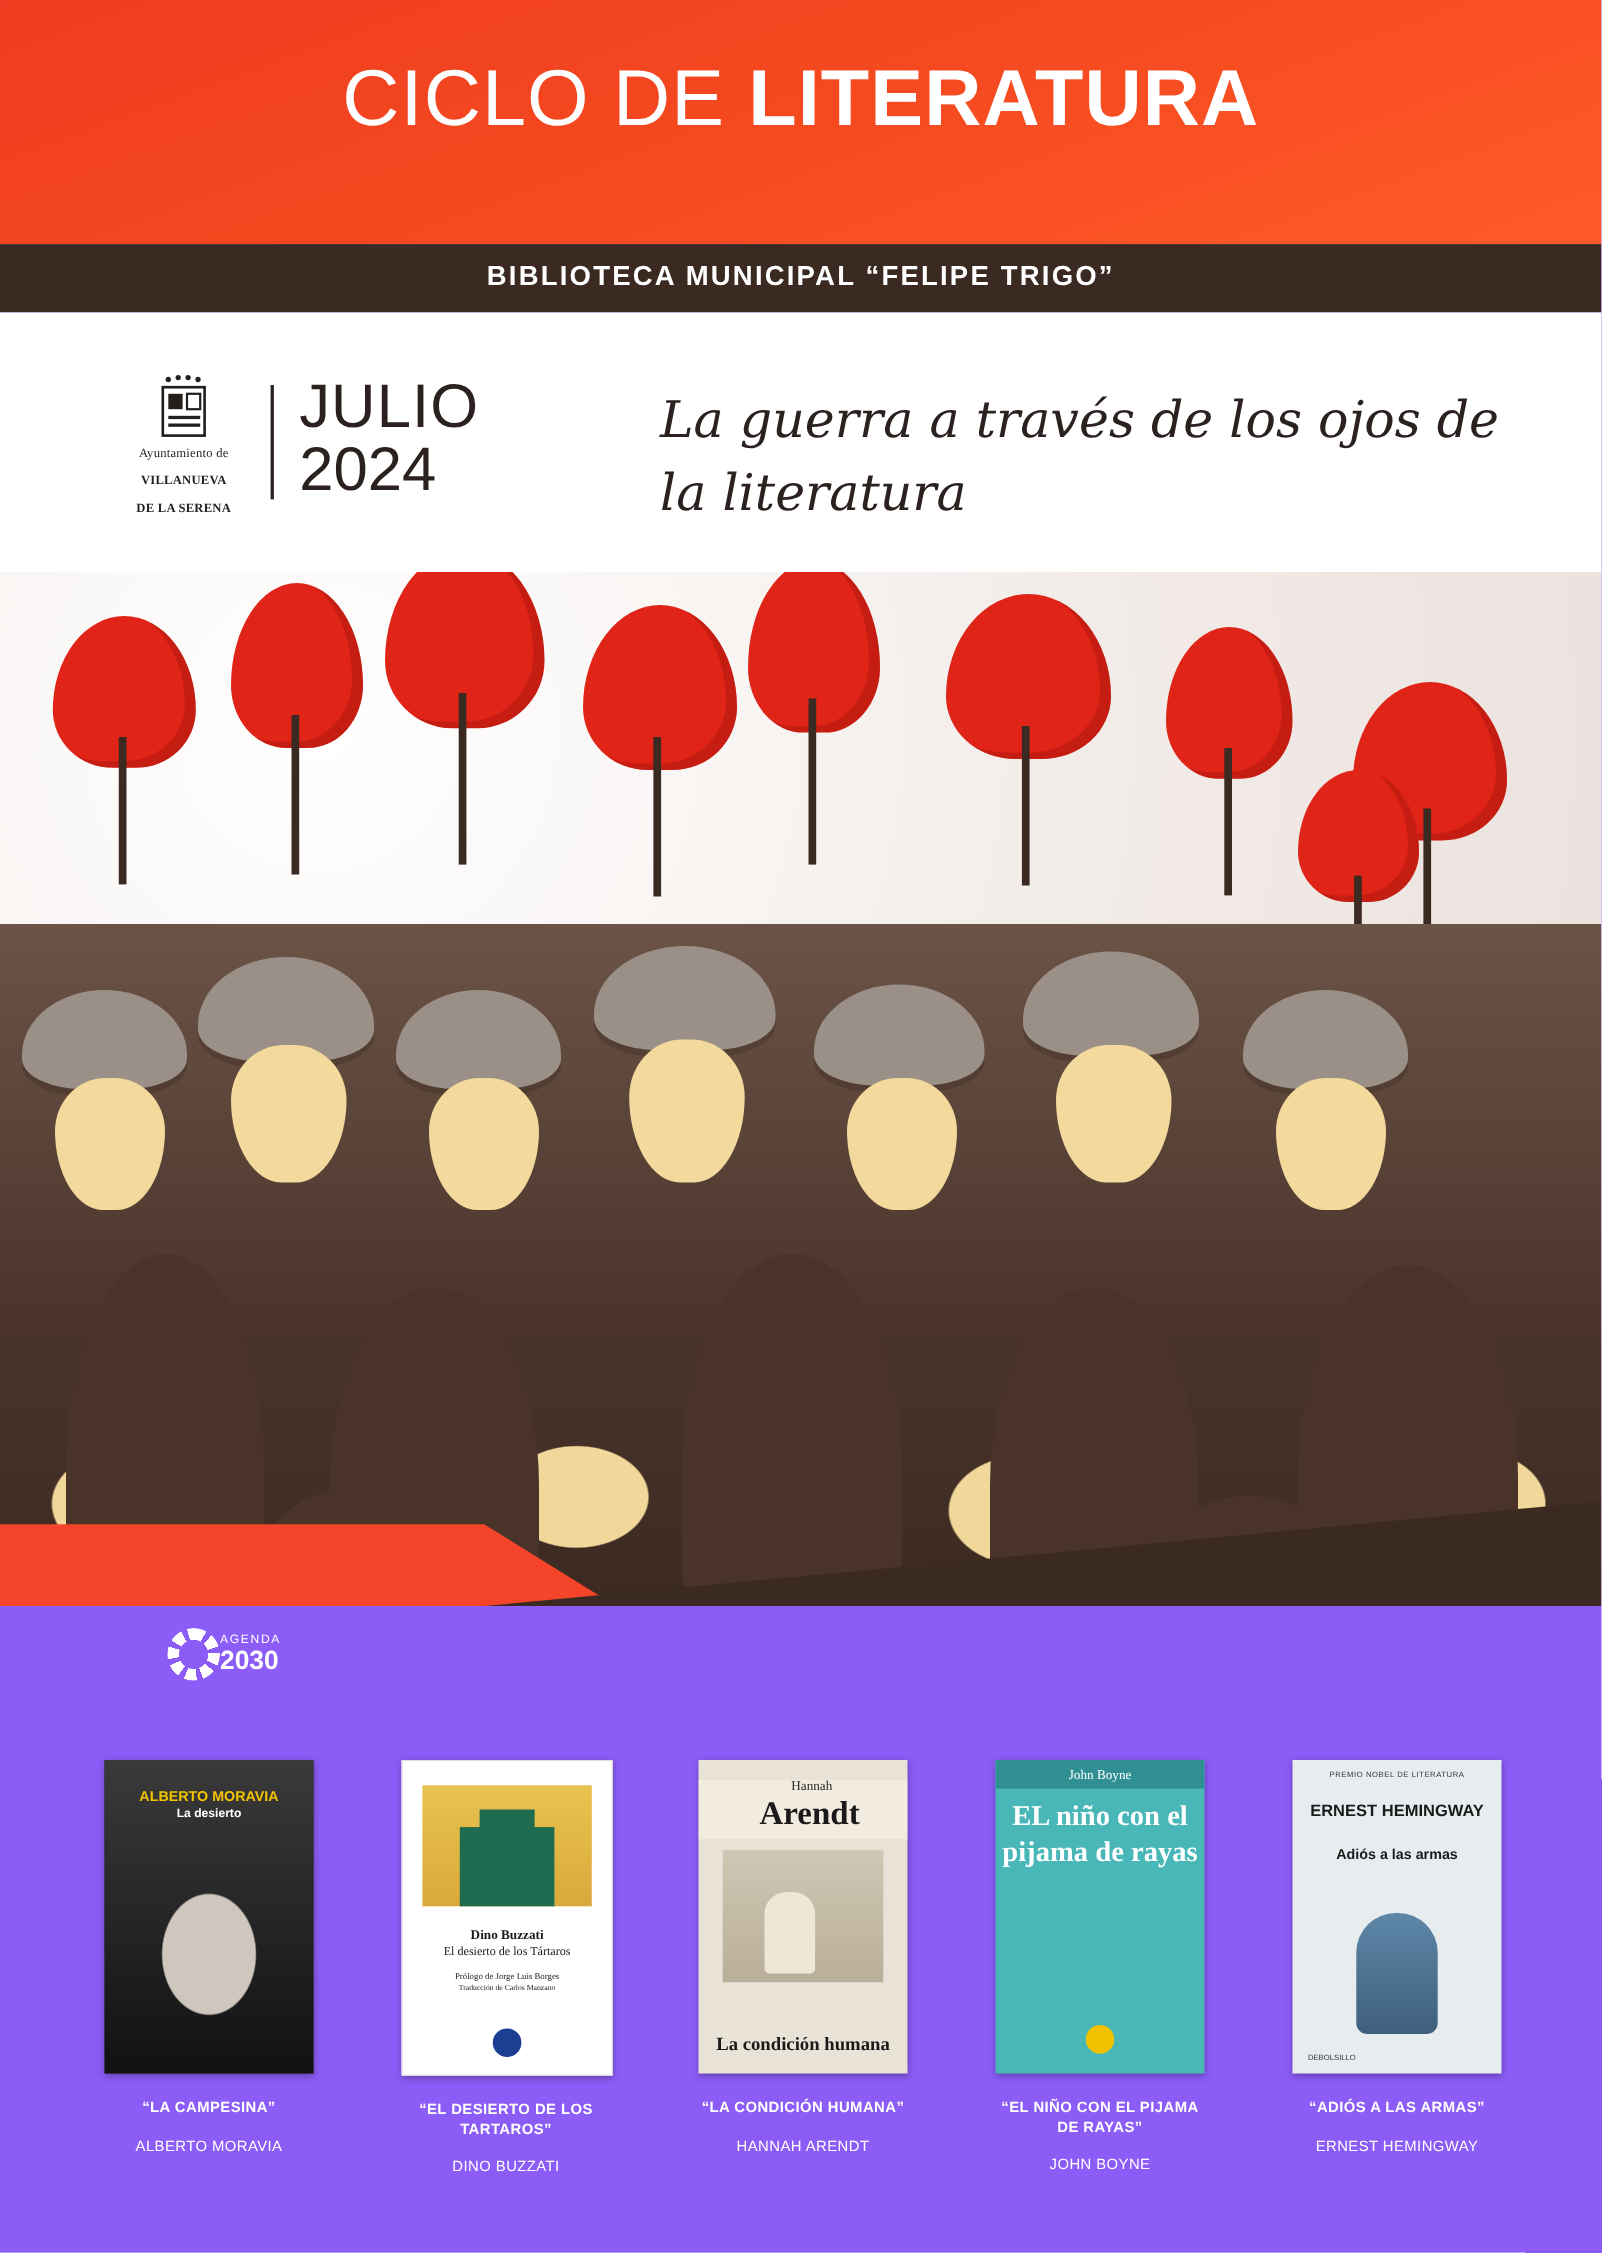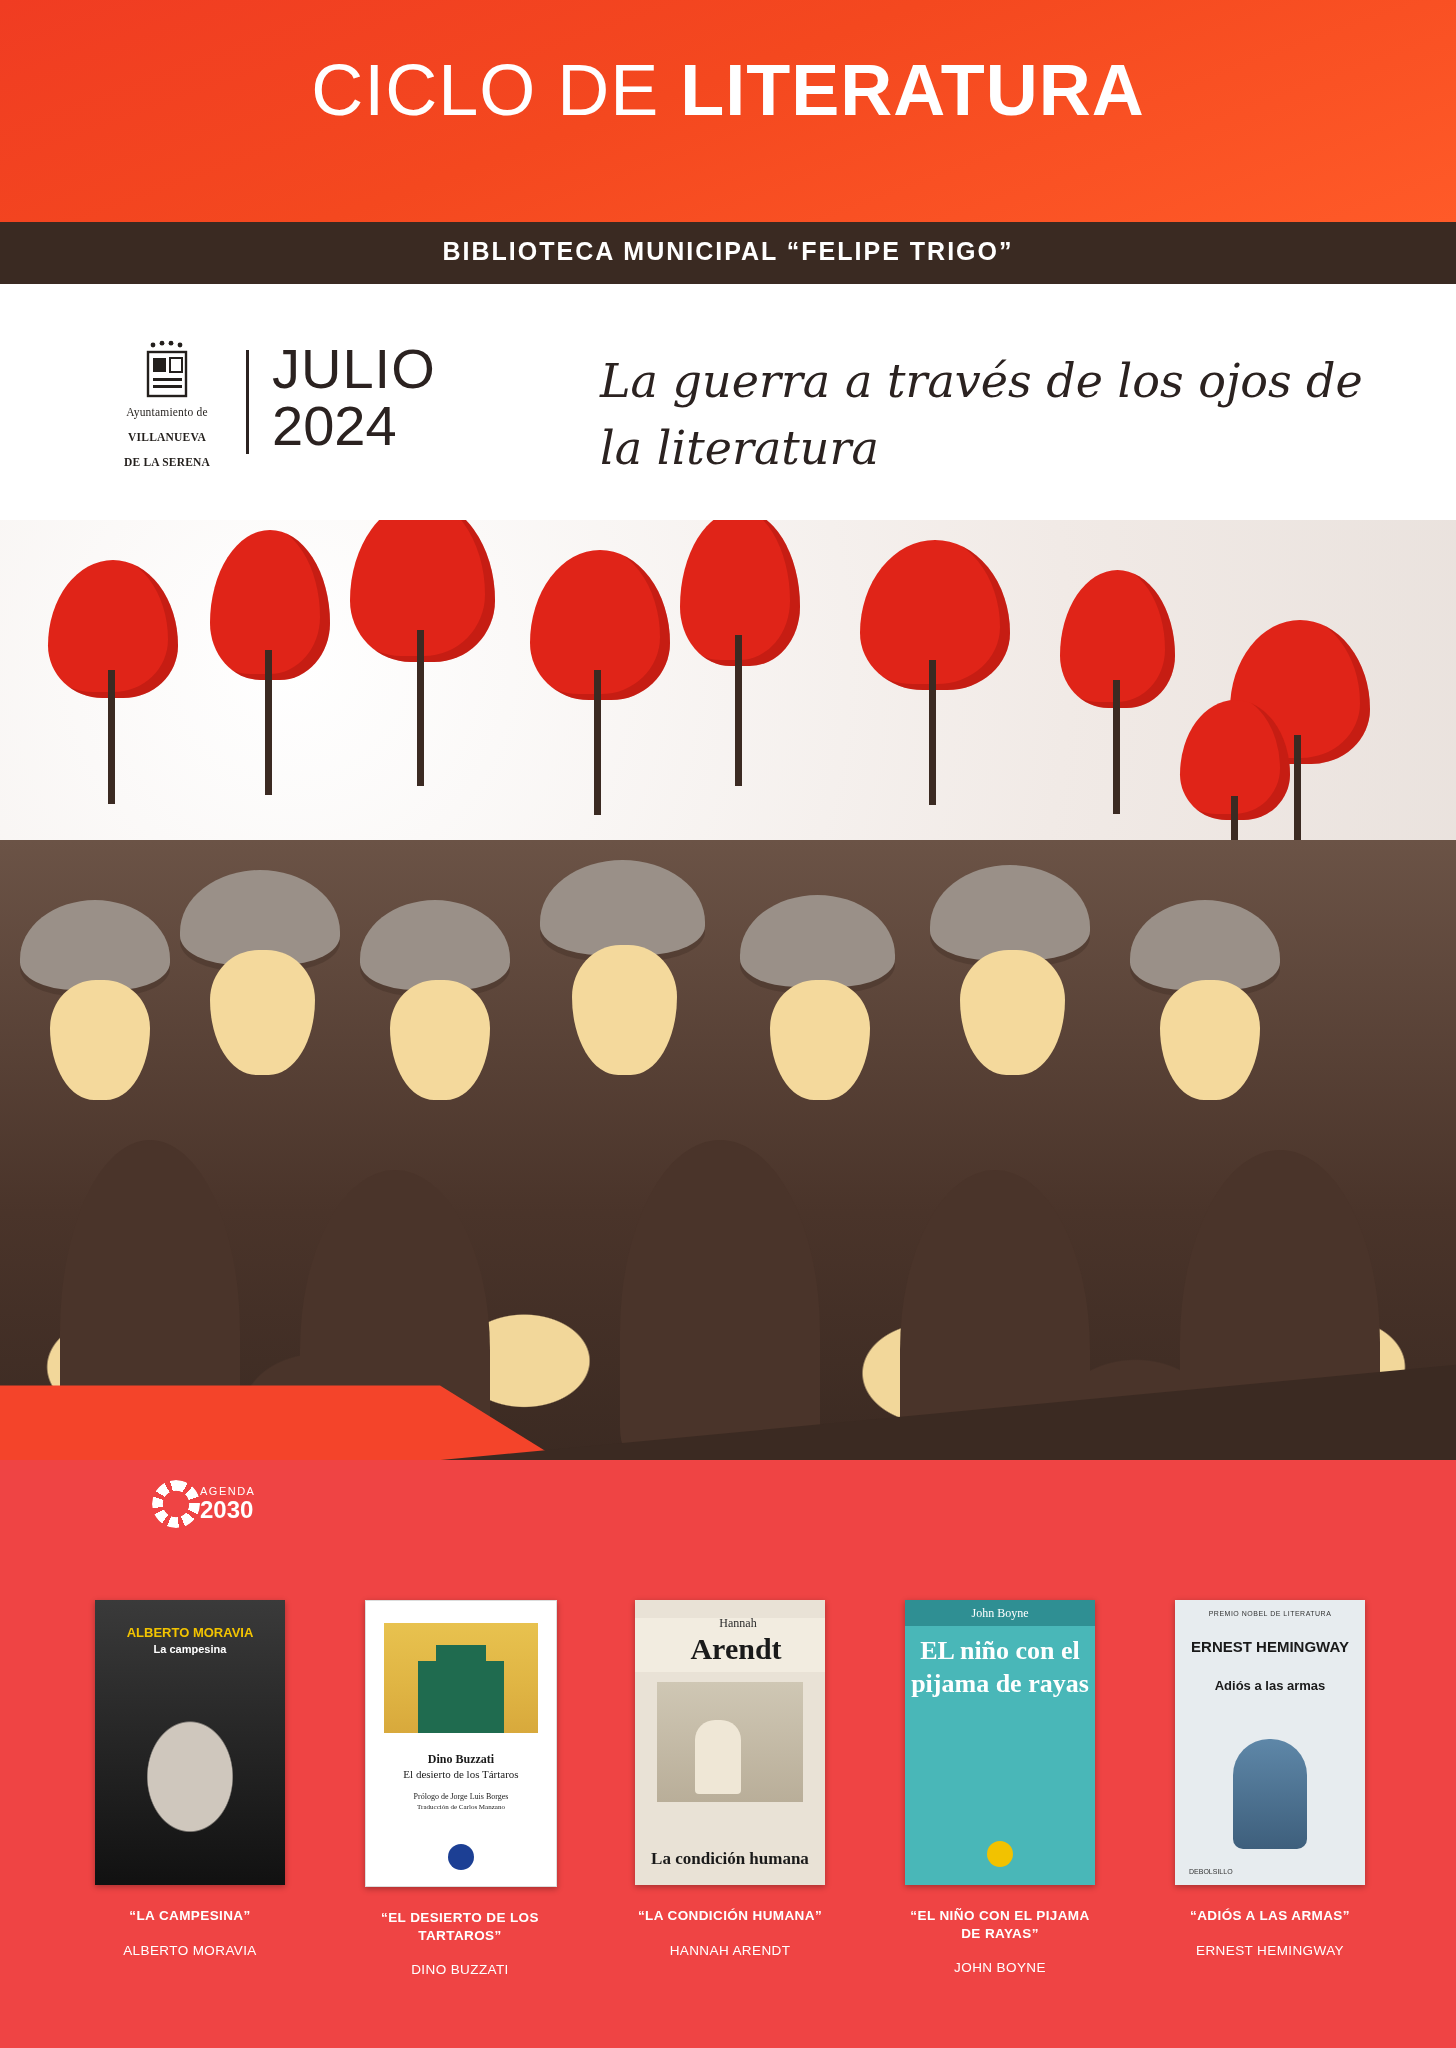--- a/index.html
+++ b/index.html
@@ -10,21 +10,21 @@
   body {
     width: 1456px;
     height: 2048px;
     font-family: "Liberation Sans", sans-serif;
     overflow: hidden;
   }
   .poster {
     position: relative;
     width: 1456px;
     height: 2048px;
-    background: #ef4444;
+    background: #8b5cf6;
     overflow: hidden;
   }
 
   
   .header-band {
     position: absolute;
     top: 0; left: 0;
     width: 1456px;
     height: 222px;
     background: linear-gradient(160deg, #f03c22 0%, #f4481f 45%, #ff5a28 100%);
@@ -486,21 +486,21 @@
     </div>
   </div>
 
   <div class="books">
 
     <div class="book">
       <div class="cover c1">
         <div class="ph"></div>
         <div class="t">
           <span>ALBERTO MORAVIA</span>
-          <div class="sub">La campesina</div>
+          <div class="sub">La desierto</div>
         </div>
       </div>
       <div class="book-title">“LA CAMPESINA”</div>
       <div class="book-author">ALBERTO MORAVIA</div>
     </div>
 
     <div class="book">
       <div class="cover c2">
         <div class="sky"></div>
         <div class="fort"></div>

